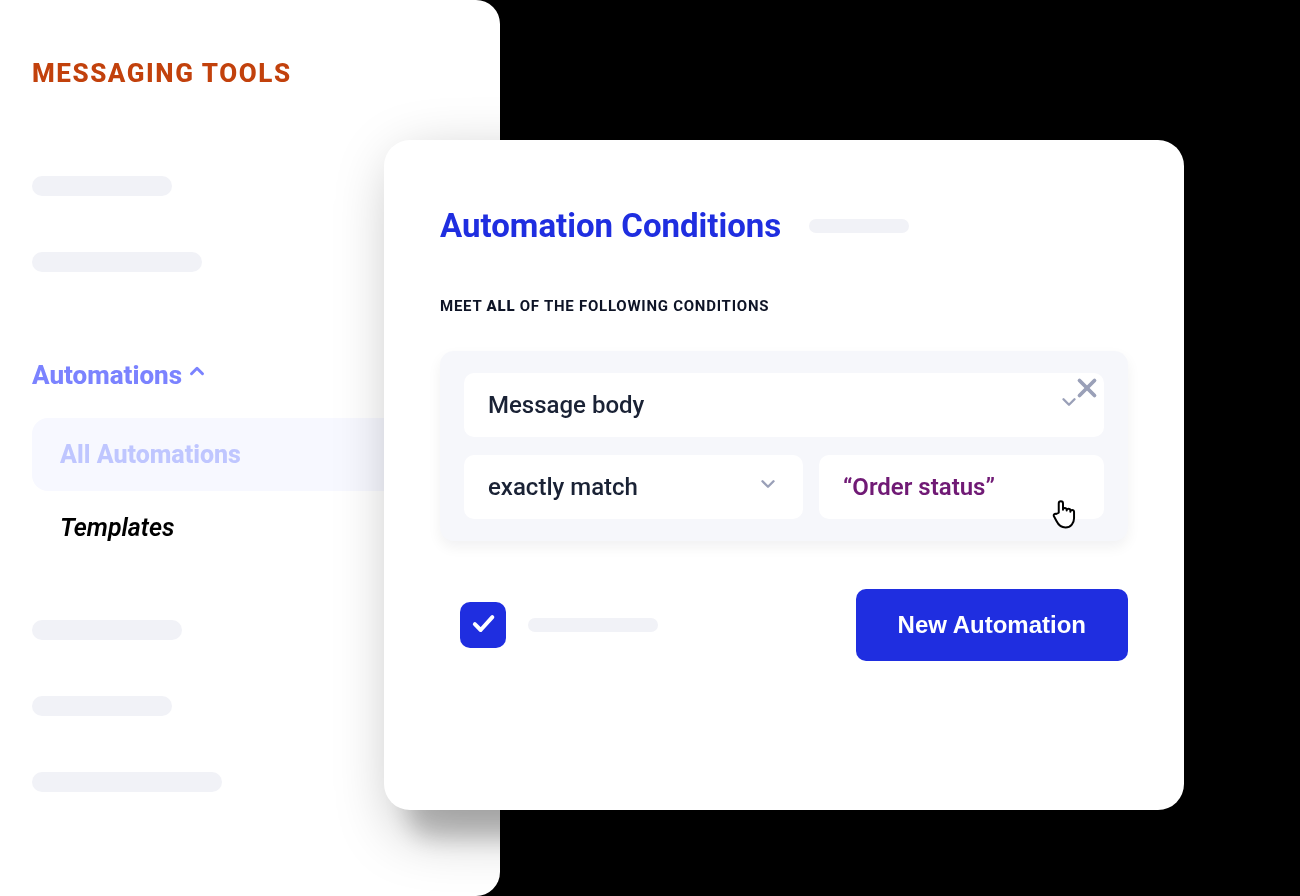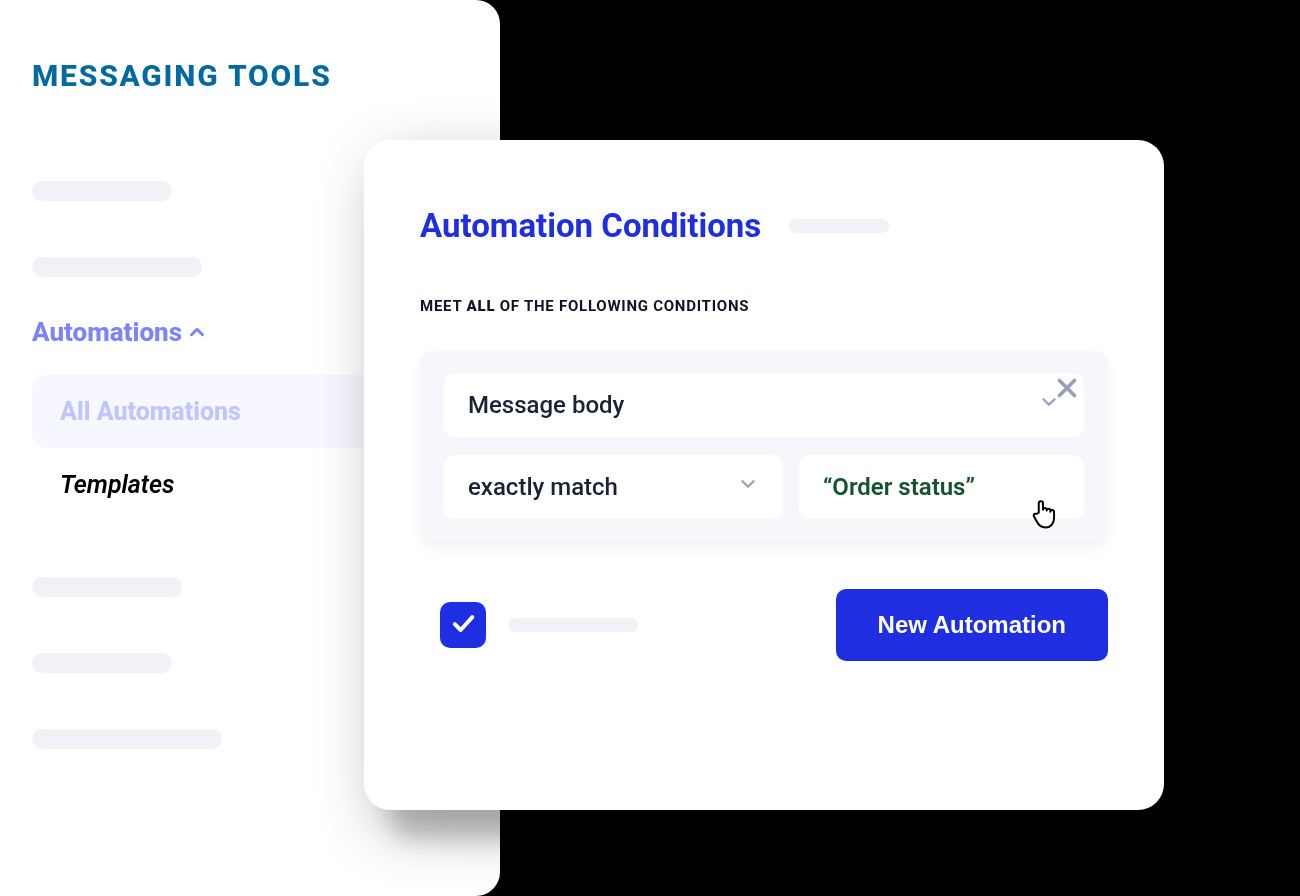--- a/index.html
+++ b/index.html
@@ -29,37 +29,37 @@
       position: absolute;
       left: 0;
       top: 0;
       width: 500px;
       height: 896px;
       background: #fff;
       border-radius: 0 24px 24px 0;
       padding: 58px 32px 32px 32px;
     }
     .sidebar-title {
-      font-size: 30px;
+      font-size: 26px;
       font-weight: 800;
       letter-spacing: 0.06em;
-      color: #0369a1;
+      color: #c2410c;
     }
     .skeleton {
       background: #f1f2f7;
       border-radius: 999px;
       height: 18px;
     }
     .sb-sk1 { width: 140px; margin-top: 88px; height: 20px; }
     .sb-sk2 { width: 170px; margin-top: 56px; height: 20px; }
     .automations-row {
       display: flex;
-      align-items: flex-end;
+      align-items: flex-start;
       gap: 4px;
-      margin-top: 40px;
+      margin-top: 88px;
     }
     .automations-label {
       font-size: 26px;
       font-weight: 800;
       color: #7b83ff;
     }
     .chev-up {
       color: #7b83ff;
     }
     .sub-items {
@@ -86,21 +86,21 @@
       border-top: 22px solid transparent;
       border-bottom: 22px solid transparent;
       filter: none;
     }
     .sub-item.muted { color: #000000; font-weight: 600; font-style: italic; }
     .sb-sk3 { width: 150px; margin-top: 56px; height: 20px; }
     .sb-sk4 { width: 140px; margin-top: 56px; height: 20px; }
     .sb-sk5 { width: 190px; margin-top: 56px; height: 20px; }
     .card {
       position: absolute;
-      left: 364px;
+      left: 384px;
       top: 140px;
       width: 800px;
       height: 670px;
       background: #fff;
       border-radius: 26px;
       box-shadow: 12px 20px 60px rgba(0,0,0,0.28), 24px 28px 22px rgba(0,0,0,0.18);
       padding: 66px 56px 40px 56px;
     }
     .card-header {
       display: flex;
@@ -159,21 +159,21 @@
     }
     .value-box {
       background: #fff;
       border-radius: 10px;
       height: 64px;
       display: flex;
       align-items: center;
       padding: 0 24px;
       font-size: 24px;
       font-weight: 600;
-      color: #14532d;
+      color: #701a75;
       flex: 1.1;
       position: relative;
     }
     .cursor-hand {
       position: absolute;
       right: 24px;
       bottom: -18px;
     }
     .footer-row {
       display: flex;

